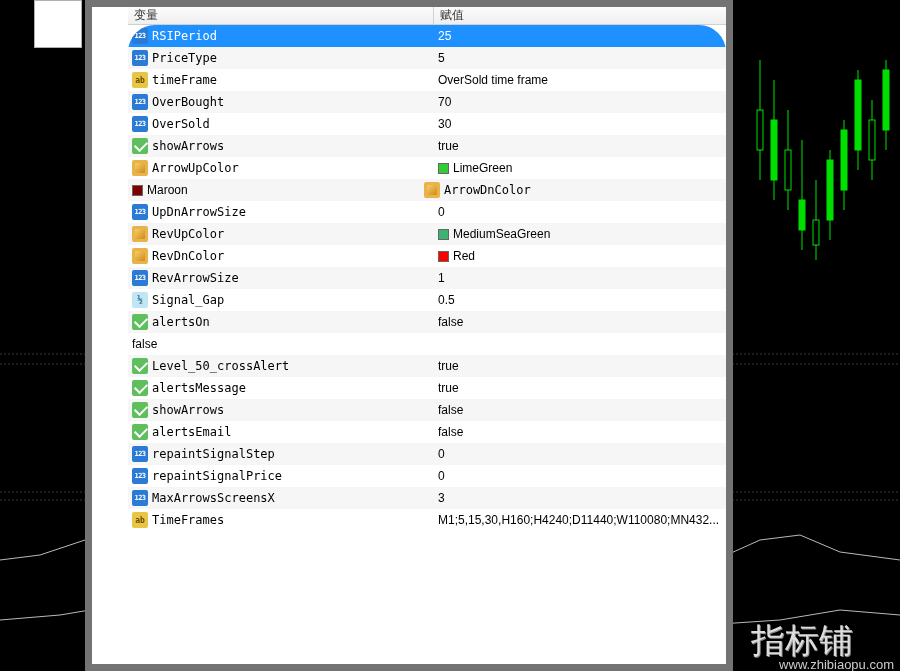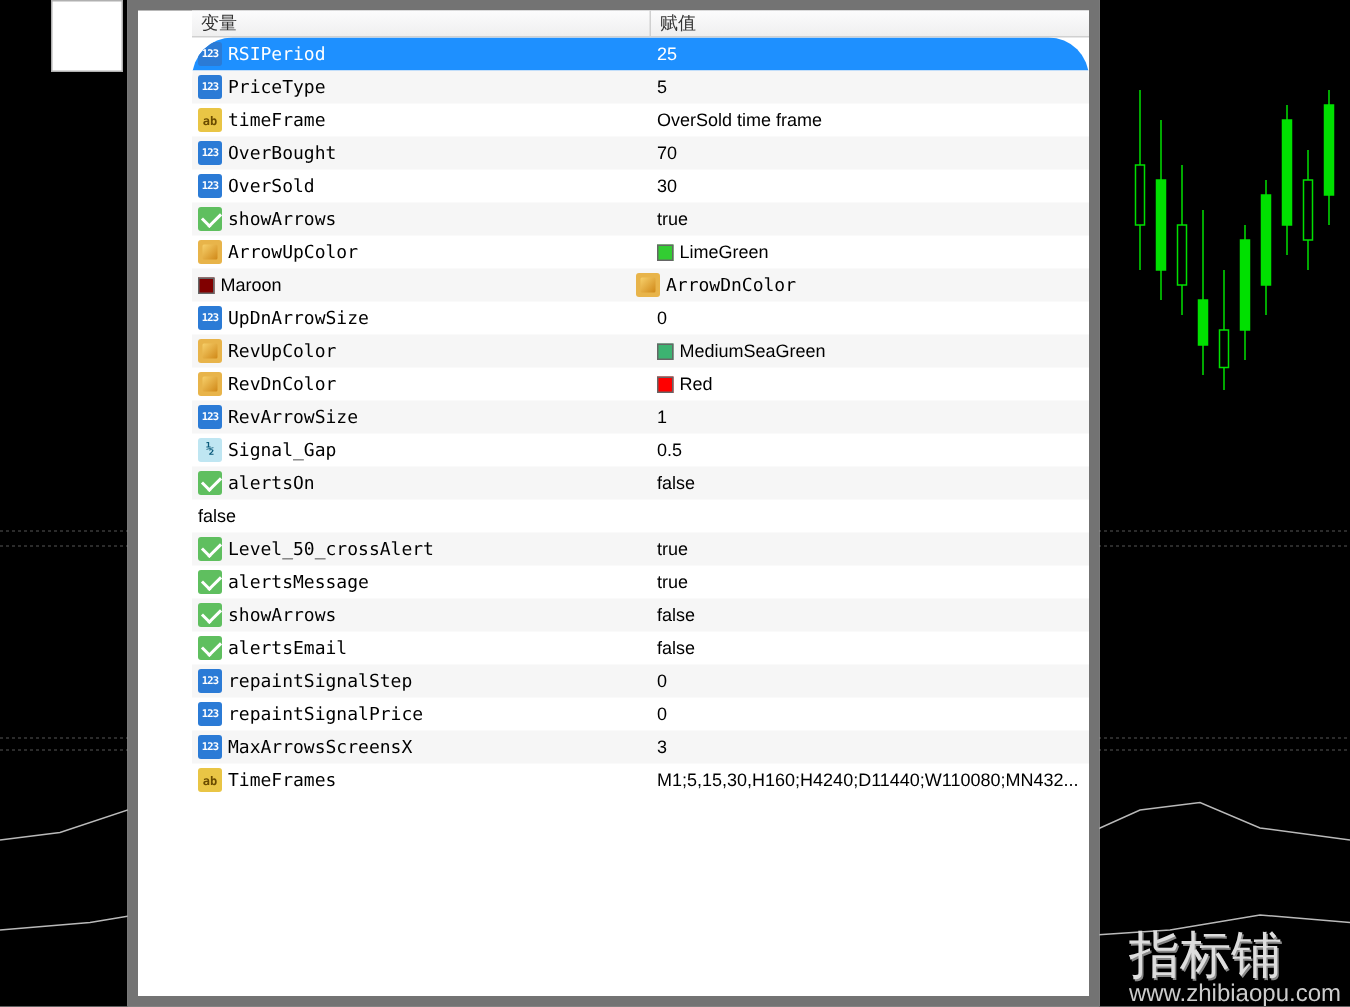--- a/index.html
+++ b/index.html
@@ -34,21 +34,21 @@
 .ico-col::after { content:""; position:absolute; inset:3px; background:linear-gradient(135deg,#f7d06b,#d08818); border-radius:1px; }
 .ico-dbl { background:#bfe6f2; }
 .ico-dbl::after { content:"½"; color:#0a5a7a; font-size:9px; }
 .swatch { width:11px; height:11px; border:1px solid #666; display:inline-block; }
 
 
 .right-chart { position:absolute; right:0; top:0; width:160px; height:671px; }
 
 
 .wm { position:absolute; right:6px; bottom:0; color:#ddd; font-family:"KaiTi","楷体",serif; font-size:34px; text-shadow:1px 1px 0 #888; line-height:1; }
-.wm .u { font-size:16px; letter-spacing:0; font-family:Arial,sans-serif; display:block; text-align:left; color:#ccc; text-shadow:none; }
+.wm .u { font-size:13px; letter-spacing:0; font-family:Arial,sans-serif; display:block; text-align:left; color:#ccc; text-shadow:none;margin-left:28px; }
 
 
 .stub { position:absolute; left:34px; top:0; width:48px; height:48px; background:#fff; border:1px solid #b0b0b0; }
 </style>
 </head>
 <body>
 
 <div class="bg">
   <svg width="900" height="671">
     <line x1="0" y1="354" x2="900" y2="354" stroke="#3a3a3a" stroke-dasharray="2 2"></line>

